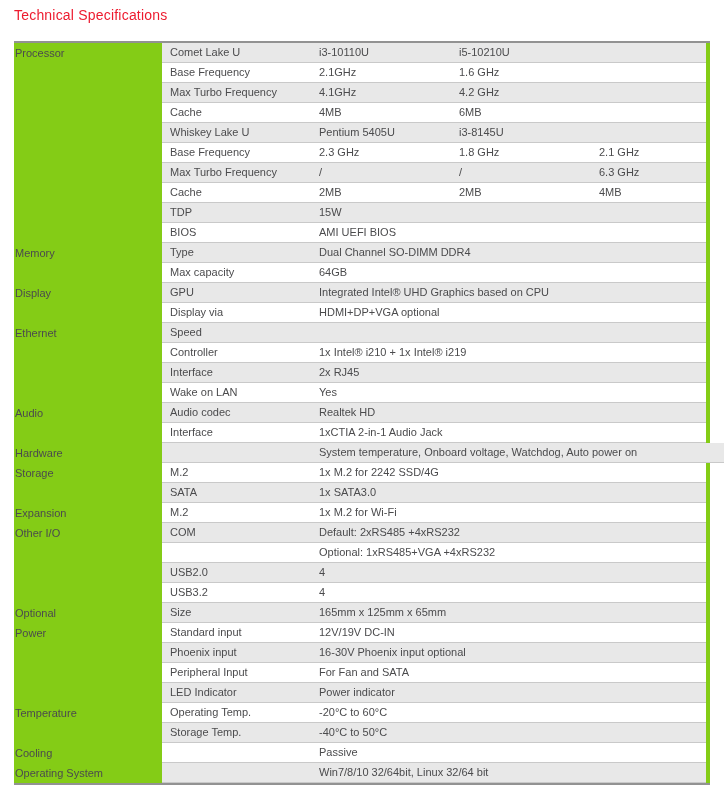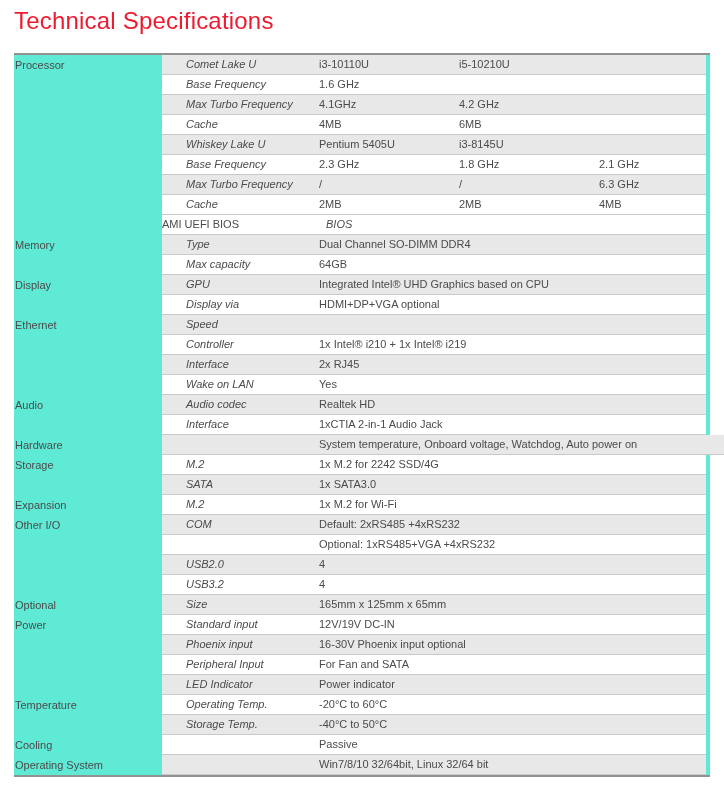--- a/index.html
+++ b/index.html
@@ -8,35 +8,35 @@
     width: 724px;
     height: 791px;
     margin: 0 auto;
     font-family: "Liberation Sans", "DejaVu Sans", sans-serif;
     color: #4b4b4d;
     overflow: hidden;
     position: relative;
   }
   .page-title {
     margin: 7px 0 0 14px;
-    font-size: 24px;
+    font-size: 14px;
     font-weight: 400;
     letter-spacing: 0.2px;
     color: var(--accent, #ed1b2f);
   }
   .spec-table {
     margin: 18px 14px 0 14px;
     width: 696px;
     border-top: 2px solid #929292;
     border-bottom: 2px solid #929292;
   }
   .row {
     display: flex;
     height: 20px;
-    background: #5eead4;
+    background: #84cc16;
   }
   .cell {
     font-size: 11px;
     line-height: 19px;
     white-space: nowrap;
     overflow: visible;
     color: #4b4b4d;
   }
   .cat {
     flex: 0 0 148px;
@@ -44,21 +44,21 @@
     line-height: 20px;
   }
   .band {
     flex: 1 1 auto;
     display: flex;
     margin-right: 4px;
     border-bottom: 1px solid #c9c9c9;
     background: #ffffff;
   }
   .row.shaded .band { background: #e8e8e8; }
-  .label { flex: 0 0 157px; padding-left: 24px; font-style: italic; }
+  .label { flex: 0 0 157px; padding-left: 8px; }
   .v0    { flex: 0 0 140px; }
   .v1    { flex: 0 0 140px; }
   .v2    { flex: 1 1 auto; }
 </style>
 </head>
 <body style="--accent: #ed1b2f;">
 
 <h1 class="page-title">Technical Specifications</h1>
 
 <div class="spec-table">
@@ -68,20 +68,21 @@
       <div class="cell label">Comet Lake U</div>
       <div class="cell v0">i3-10110U</div>
       <div class="cell v1">i5-10210U</div>
       <div class="cell v2"></div>
     </div>
   </div>
     <div class="row">
     <div class="cell cat"></div>
     <div class="band">
       <div class="cell label">Base Frequency</div>
+      <div class="cell v0">2.1GHz</div>
       <div class="cell v1">1.6 GHz</div>
       <div class="cell v2"></div>
     </div>
   </div>
     <div class="row shaded">
     <div class="cell cat"></div>
     <div class="band">
       <div class="cell label">Max Turbo Frequency</div>
       <div class="cell v0">4.1GHz</div>
       <div class="cell v1">4.2 GHz</div>
@@ -125,25 +126,34 @@
   </div>
     <div class="row">
     <div class="cell cat"></div>
     <div class="band">
       <div class="cell label">Cache</div>
       <div class="cell v0">2MB</div>
       <div class="cell v1">2MB</div>
       <div class="cell v2">4MB</div>
     </div>
   </div>
-    <div class="row">
-    <div class="cell cat"></div>
-    <div class="band">
+    <div class="row shaded">
+    <div class="cell cat"></div>
+    <div class="band">
+      <div class="cell label">TDP</div>
+      <div class="cell v0">15W</div>
+      <div class="cell v1"></div>
+      <div class="cell v2"></div>
+    </div>
+  </div>
+    <div class="row">
+    <div class="cell cat"></div>
+    <div class="band">
+      <div class="cell label">BIOS</div>
       <div class="cell v0">AMI UEFI BIOS</div>
-      <div class="cell label">BIOS</div>
       <div class="cell v1"></div>
       <div class="cell v2"></div>
     </div>
   </div>
     <div class="row shaded">
     <div class="cell cat">Memory</div>
     <div class="band">
       <div class="cell label">Type</div>
       <div class="cell v0">Dual Channel SO-DIMM DDR4</div>
       <div class="cell v1"></div>

